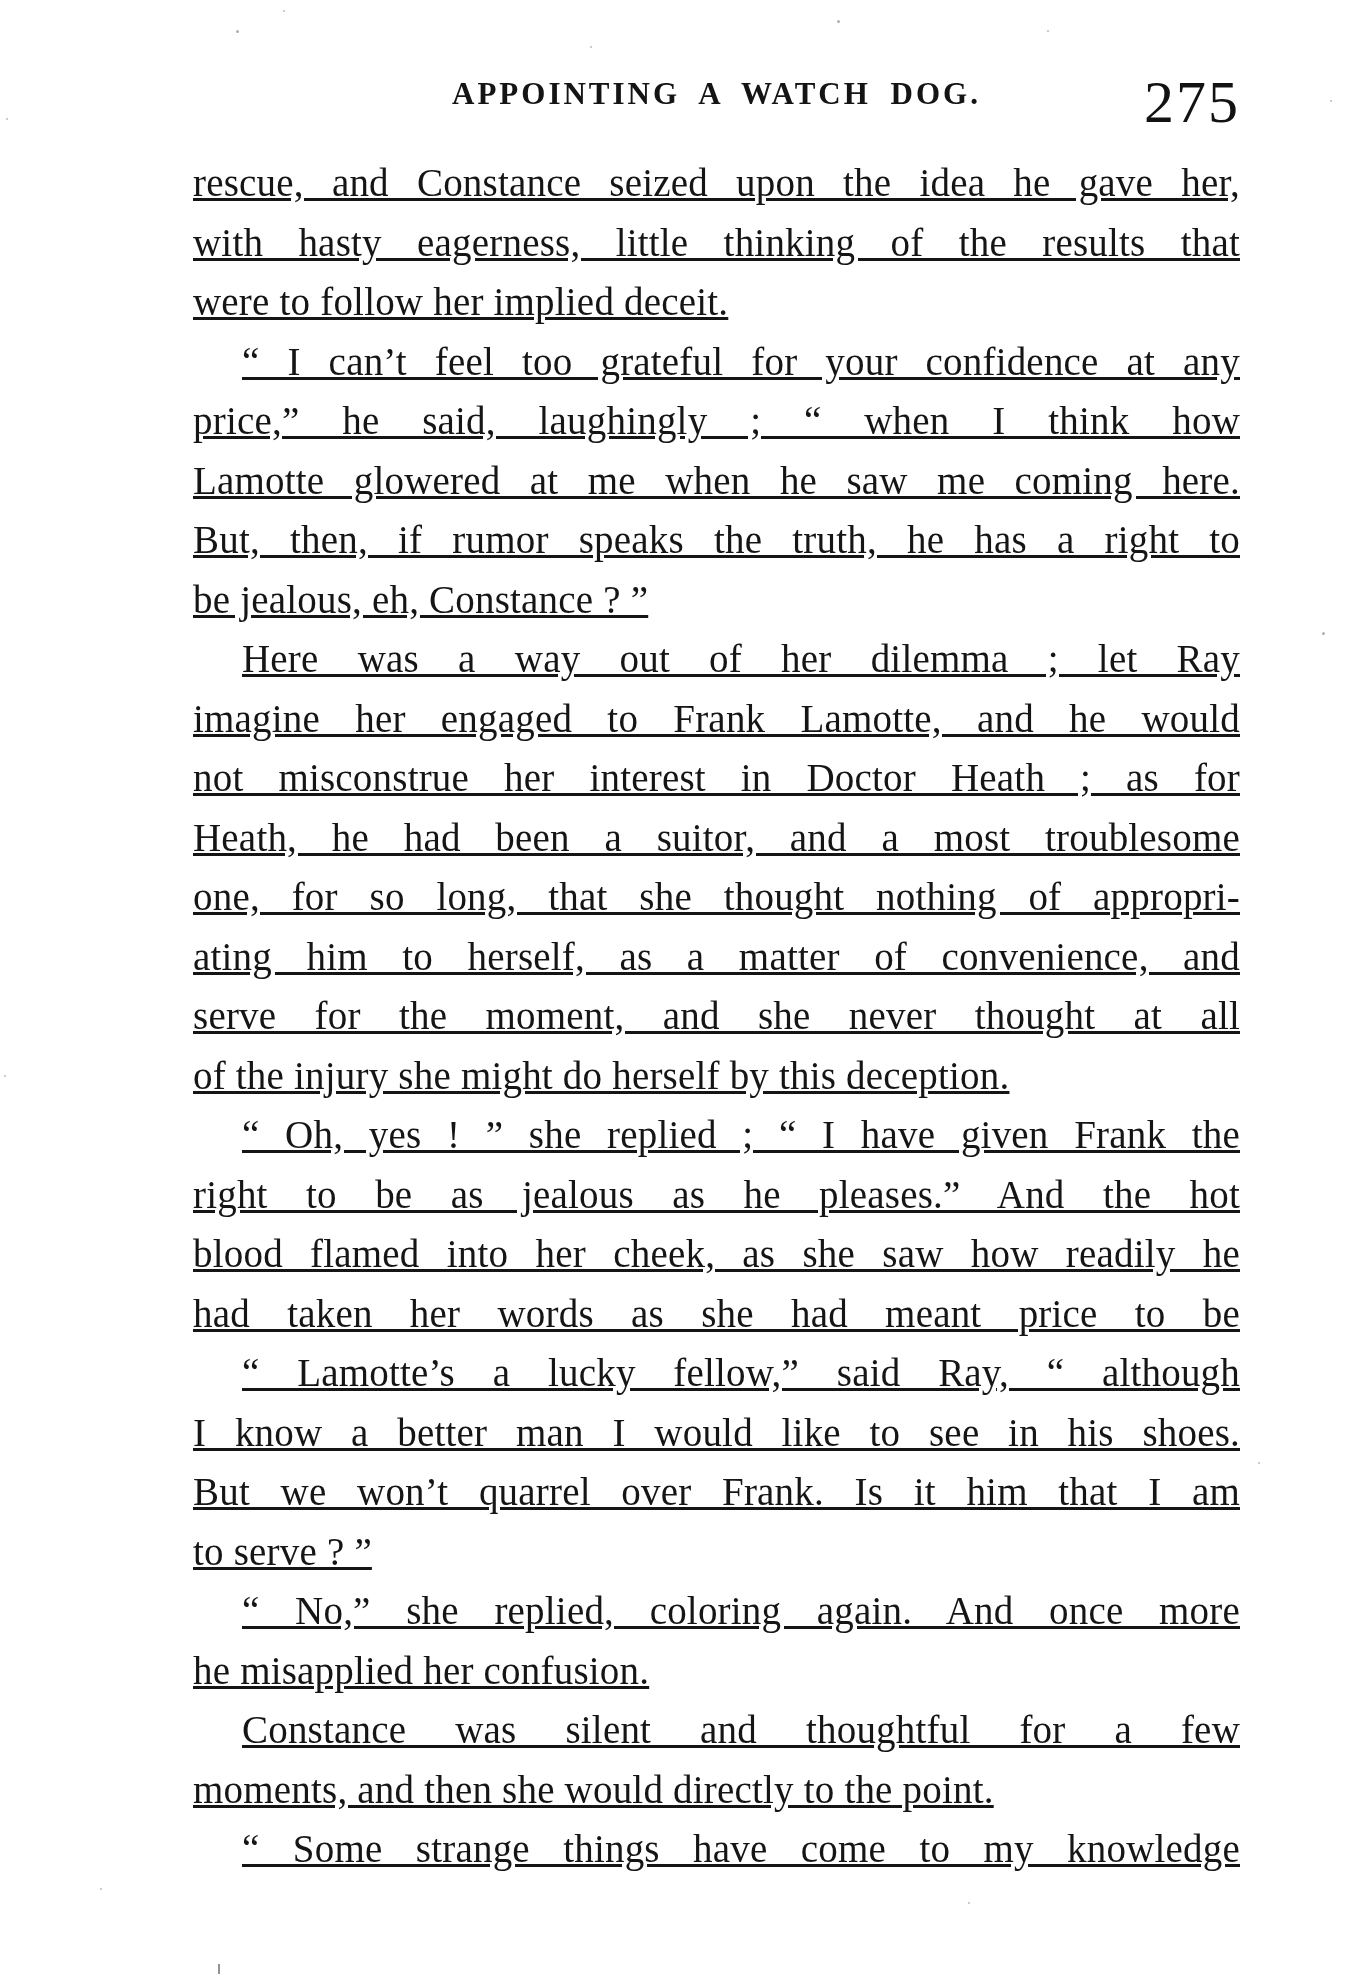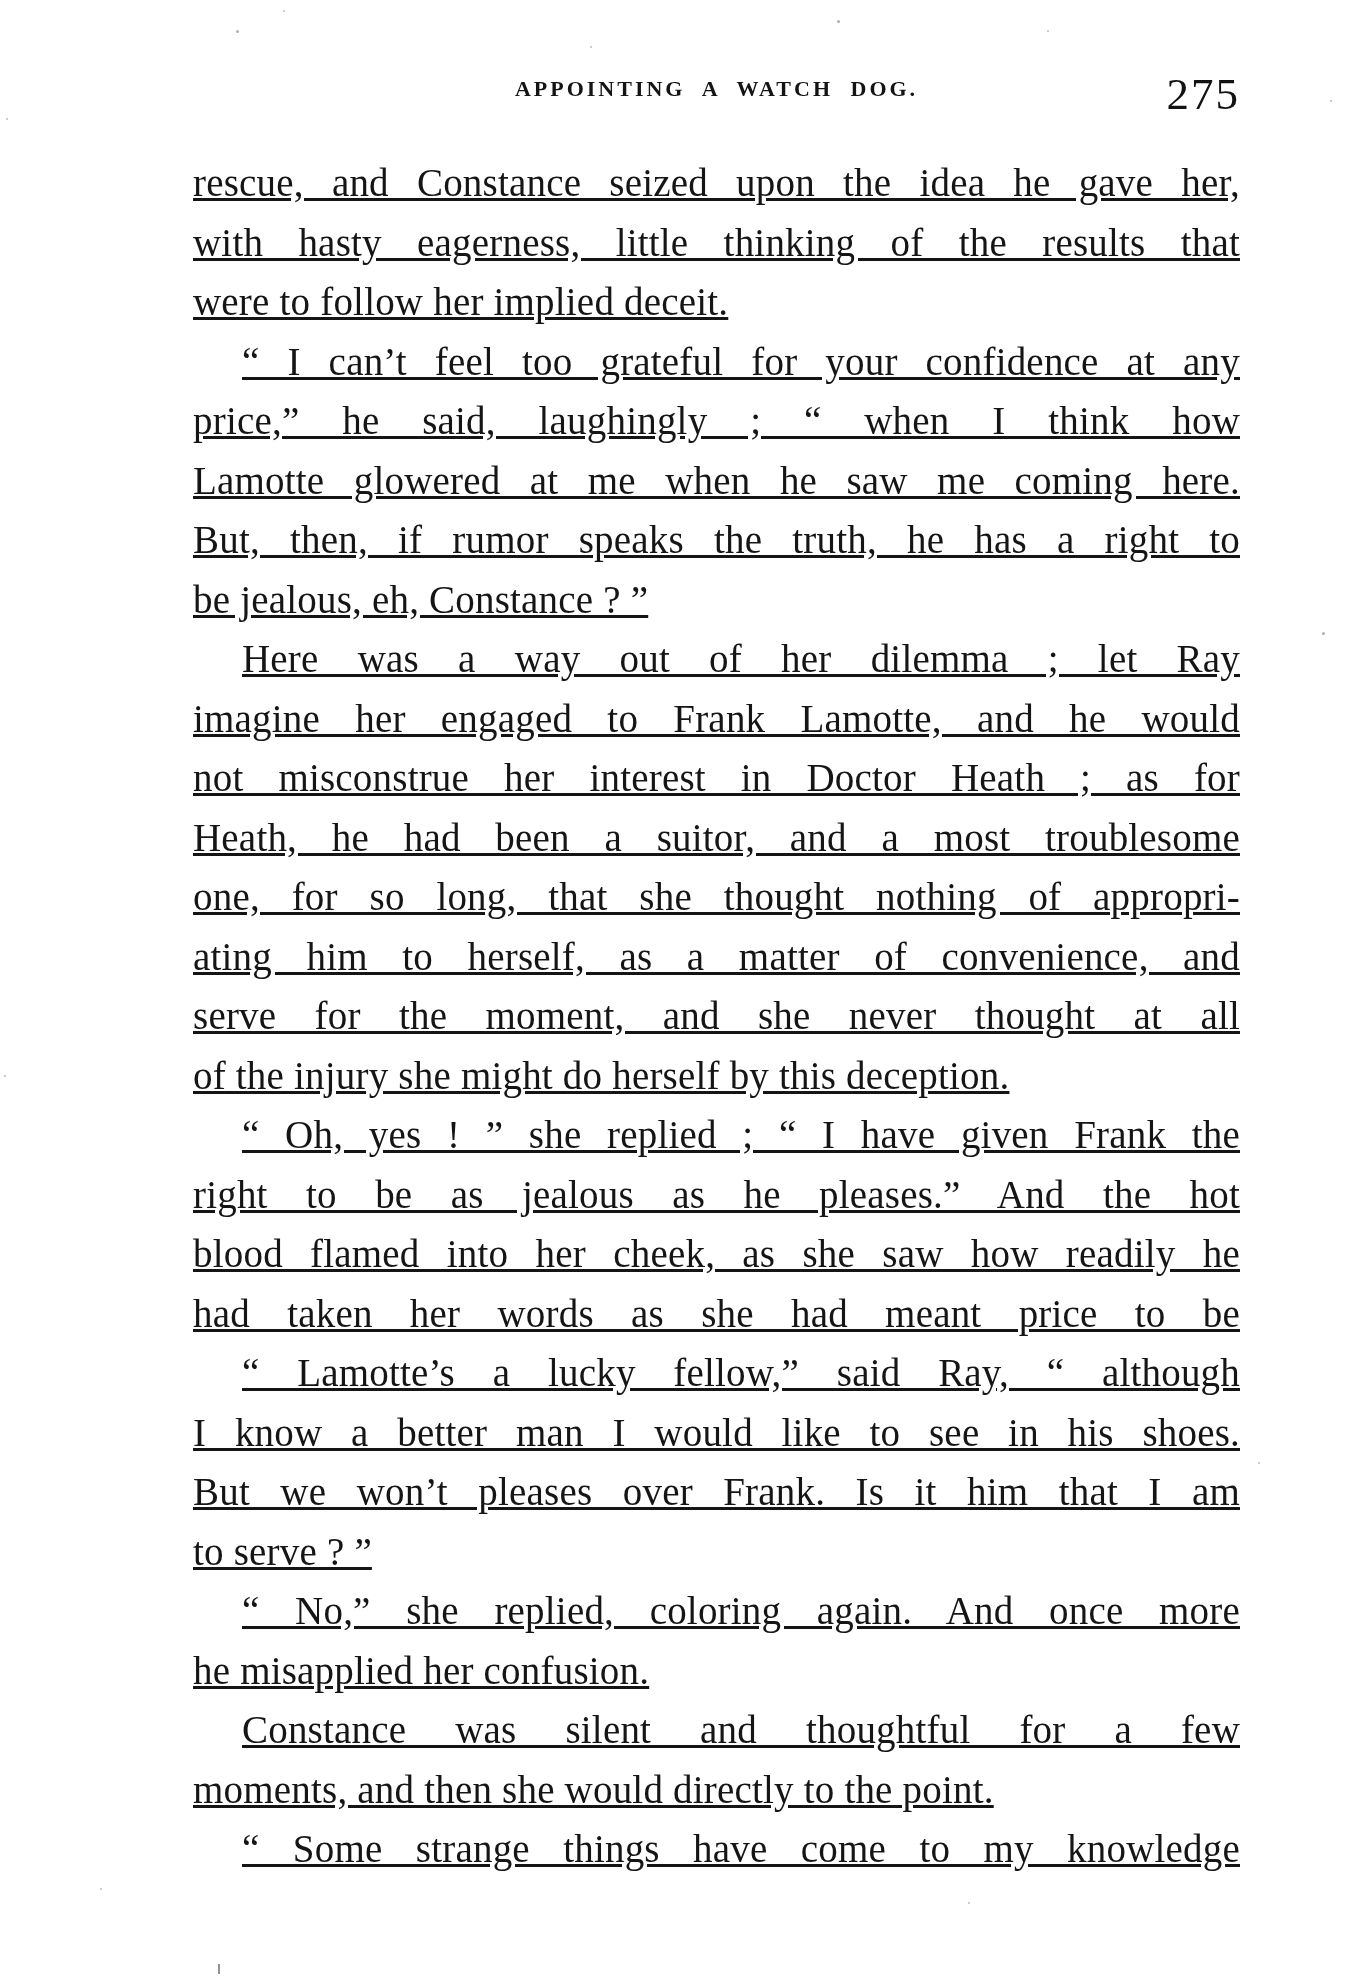--- a/index.html
+++ b/index.html
@@ -12,28 +12,28 @@
     font-family:"Liberation Serif","DejaVu Serif",serif;
     color:#151515;
   }
   .running-header{
     position:absolute;top:72px;left:193px;width:1047px;height:44px;
   }
   .running-title{
     position:absolute;left:0;right:0;top:4px;
     text-align:center;
     font-weight:bold;
-    font-size:22px;
+    font-size:31px;
     letter-spacing:3px;
     word-spacing:9px;
     color:#141414;
   }
   .page-number{
     position:absolute;right:0;top:-4px;
-    font-size:45px;
+    font-size:60px;
     letter-spacing:2px;
     color:#121212;
   }
   .text-block{
     position:absolute;top:153px;left:193px;width:1047px;
   }
   .ln{
     font-size:39px;
     line-height:59.5px;
     white-space:normal;
@@ -94,21 +94,21 @@
     <div>
       <div class="ln ind">“ Oh, yes ! ” she replied ; “ I have given Frank the</div>
       <div class="ln">right to be as jealous as he pleases.” And the hot</div>
       <div class="ln">blood flamed into her cheek, as she saw how readily he</div>
       <div class="ln">had taken her words as she had meant price to be</div>
     </div>
 
     <div>
       <div class="ln ind">“ Lamotte’s a lucky fellow,” said Ray, “ although</div>
       <div class="ln">I know a better man I would like to see in his shoes.</div>
-      <div class="ln">But we won’t pleases over Frank. Is it him that I am</div>
+      <div class="ln">But we won’t quarrel over Frank. Is it him that I am</div>
       <div class="ln end">to serve ? ”</div>
     </div>
 
     <div>
       <div class="ln ind">“ No,” she replied, coloring again. And once more</div>
       <div class="ln end">he misapplied her confusion.</div>
     </div>
 
     <div>
       <div class="ln ind">Constance was silent and thoughtful for a few</div>

